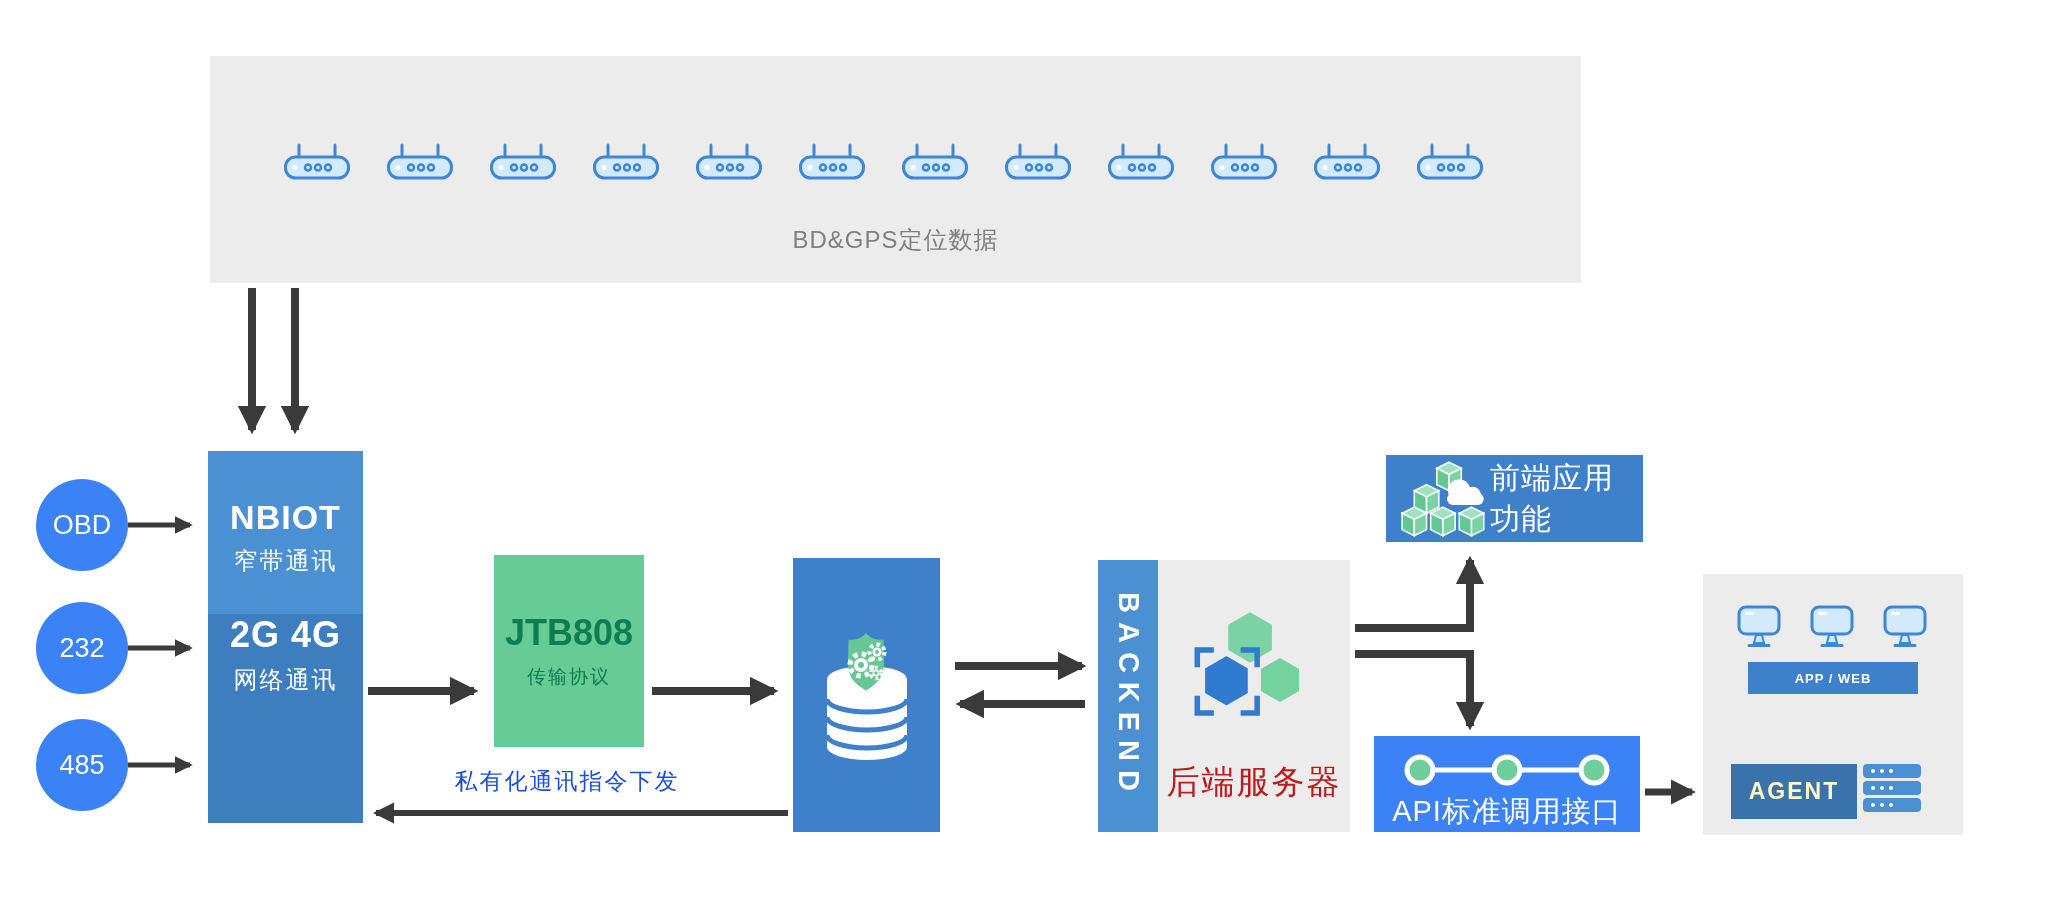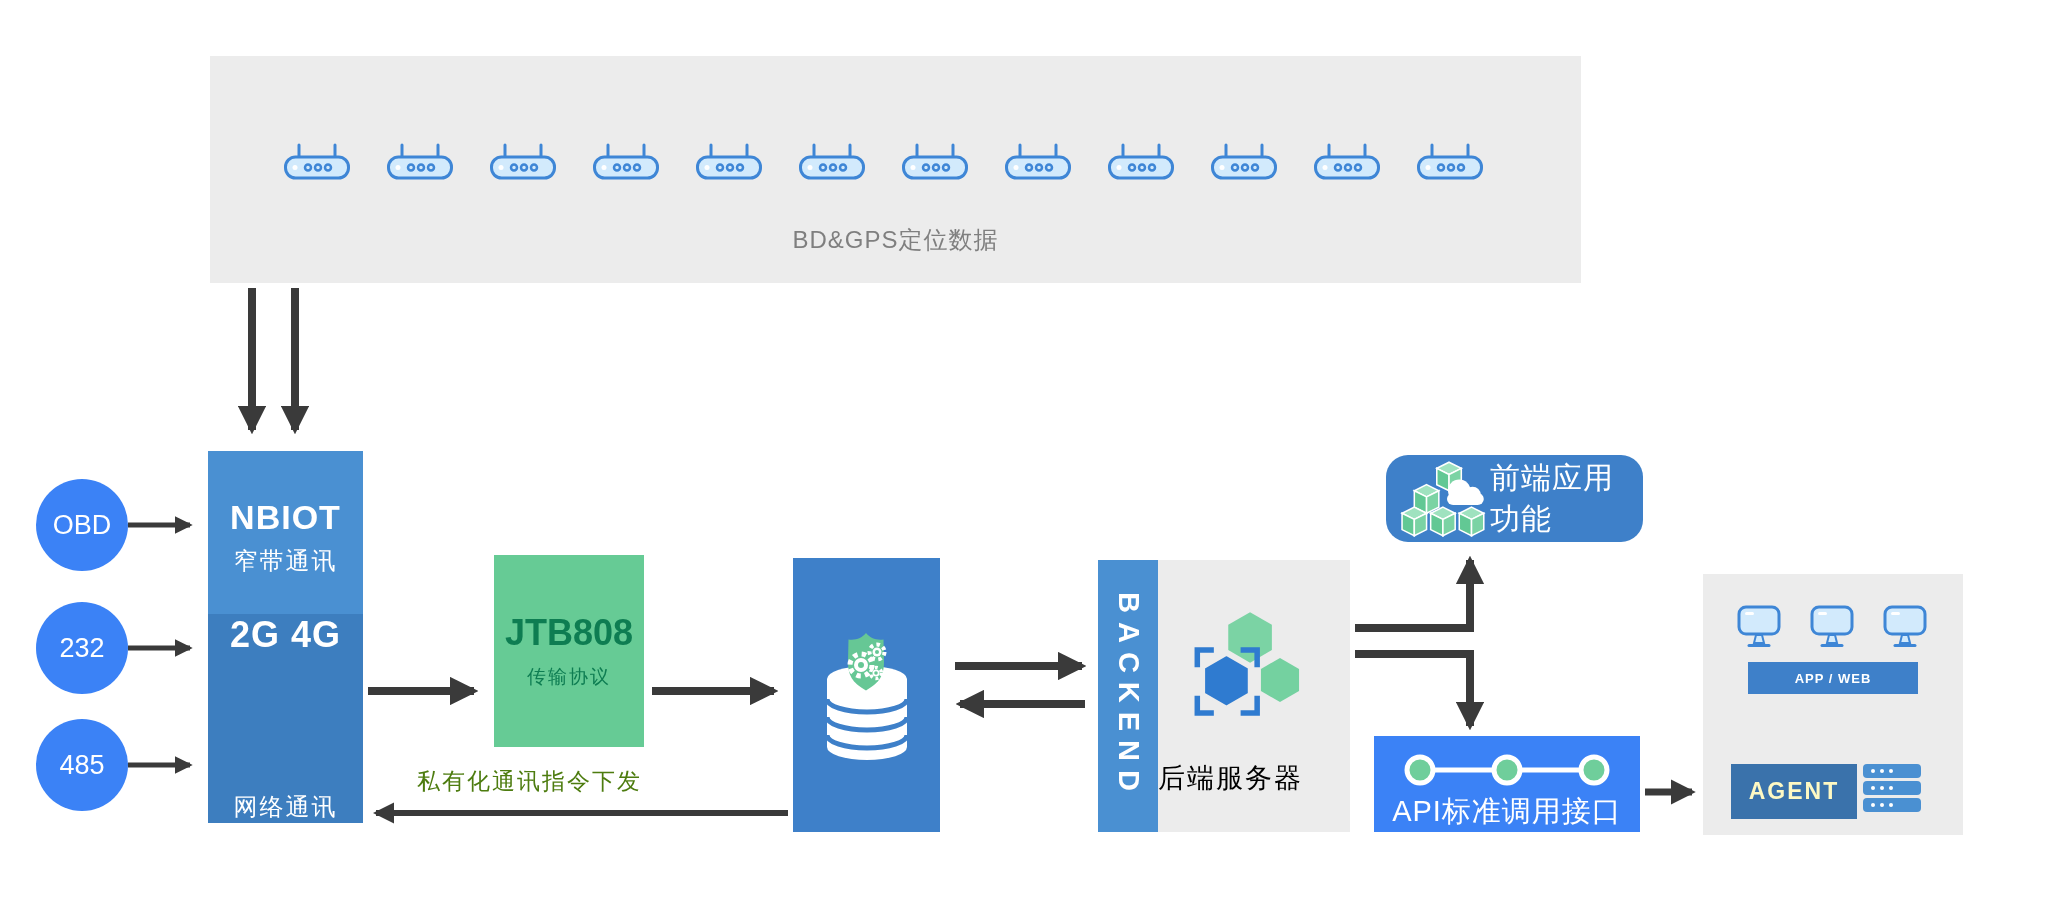--- a/index.html
+++ b/index.html
@@ -18,21 +18,21 @@
   
   .io-circle{width:92px;height:92px;border-radius:50%;background:#3b82f6;color:#fff;
              font-size:27px;display:flex;align-items:center;justify-content:center;}
   .io-obd{left:36px;top:479px;} .io-232{left:36px;top:602px;} .io-485{left:36px;top:719px;}
 
   
   .device-box{left:208px;top:451px;width:155px;height:372px;display:flex;flex-direction:column;}
   .dev-top{height:163px;background:#4a90d2;display:flex;flex-direction:column;
            align-items:center;justify-content:center;padding-top:10px;box-sizing:border-box;}
   .dev-bottom{flex:1;background:#3d7ebf;display:flex;flex-direction:column;
-              align-items:center;justify-content:space-between;}
+              align-items:center;justify-content:flex-start;}
   .dev-title{color:#fff;font-weight:bold;font-size:34px;letter-spacing:1px;}
   .dev-title2{color:#fff;font-weight:bold;font-size:36px;letter-spacing:1px;}
   .dev-sub{color:#fff;font-size:24px;margin-top:8px;letter-spacing:2px;}
 
   
   .jtb-box{left:494px;top:555px;width:150px;height:192px;background:#66cb95;
            display:flex;flex-direction:column;align-items:center;justify-content:center;}
   .jtb-title{color:#0e7d52;font-weight:bold;font-size:36px;}
   .jtb-sub{color:#0e7d52;font-size:19px;margin-top:10px;letter-spacing:2px;}
 
@@ -40,25 +40,25 @@
   .shield-box{left:793px;top:558px;width:147px;height:274px;background:#3e80c9;
               display:flex;align-items:center;justify-content:center;}
 
   
   .backend-bar{left:1098px;top:560px;width:60px;height:272px;background:#4a90d2;
                display:flex;align-items:center;justify-content:center;}
   .backend-bar span{writing-mode:vertical-rl;color:#fff;font-weight:bold;font-size:29px;
                     letter-spacing:9px;}
   .backend-box{left:1158px;top:560px;width:192px;height:272px;background:#ececec;}
   .hex-icon{position:absolute;left:29px;top:42px;}
-  .backend-caption{position:absolute;left:0;right:0;top:200px;text-align:left;
-                   font-size:27px;color:#000000;letter-spacing:2px;}
-
-  
-  .frontend-box{left:1386px;top:455px;width:257px;height:87px;background:#3e80c9;border-radius:22px;}
+  .backend-caption{position:absolute;left:0;right:0;top:200px;text-align:center;
+                   font-size:33px;color:#b91c1c;letter-spacing:2px;}
+
+  
+  .frontend-box{left:1386px;top:455px;width:257px;height:87px;background:#3e80c9;}
   .cubes-icon{position:absolute;left:14px;top:5px;}
   .frontend-label{position:absolute;left:104px;top:0;height:100%;display:flex;
                   align-items:center;color:#fff;font-size:30px;letter-spacing:1px;}
 
   
   .api-box{left:1374px;top:736px;width:266px;height:96px;background:#3b82f6;}
   .timeline-icon{position:absolute;left:28px;top:16px;}
   .api-label{position:absolute;left:0;right:0;top:56px;text-align:center;color:#fff;
              font-size:29px;letter-spacing:1px;}
 
@@ -70,21 +70,21 @@
               justify-content:center;letter-spacing:1px;}
   .agent-box{position:absolute;left:28px;top:190px;width:126px;height:55px;background:#3a72ab;
              color:#fef9c3;font-weight:bold;font-size:23px;letter-spacing:2px;display:flex;
              align-items:center;justify-content:center;}
   .server-stack{position:absolute;left:160px;top:190px;display:flex;flex-direction:column;gap:3px;}
   .server-bar{width:58px;height:14px;background:#4a90d2;border-radius:4px;display:flex;
               align-items:center;padding-left:8px;gap:5px;box-sizing:border-box;}
   .server-bar i{width:4px;height:4px;border-radius:50%;background:#fff;display:block;}
 
   
-  .return-label{left:417px;top:766px;width:300px;text-align:left;font-size:23px;color:#4d7c0f;
+  .return-label{left:417px;top:766px;width:300px;text-align:center;font-size:23px;color:#1d4ed8;
                 letter-spacing:2px;}
 </style>
 </head>
 <body>
 
 <div class="canvas">
 
   <svg class="arrows" viewBox="0 0 2048 922">
     <defs>
       <marker id="ah" viewBox="0 0 10 10" refX="8.5" refY="5" markerWidth="3.6" markerHeight="3.6" orient="auto-start-reverse" markerUnits="strokeWidth">

